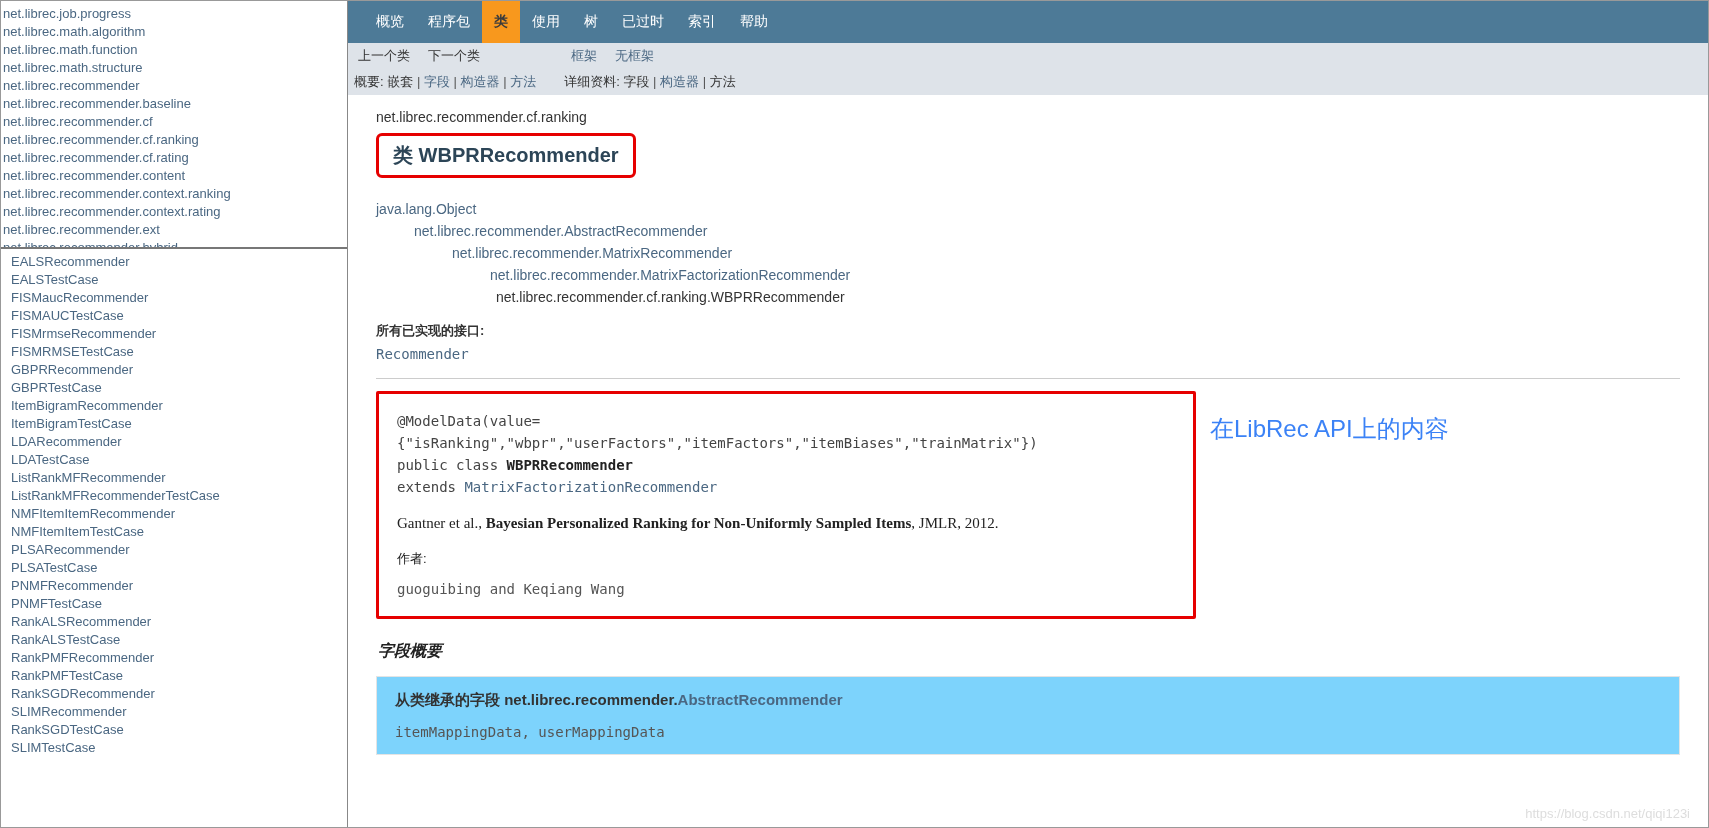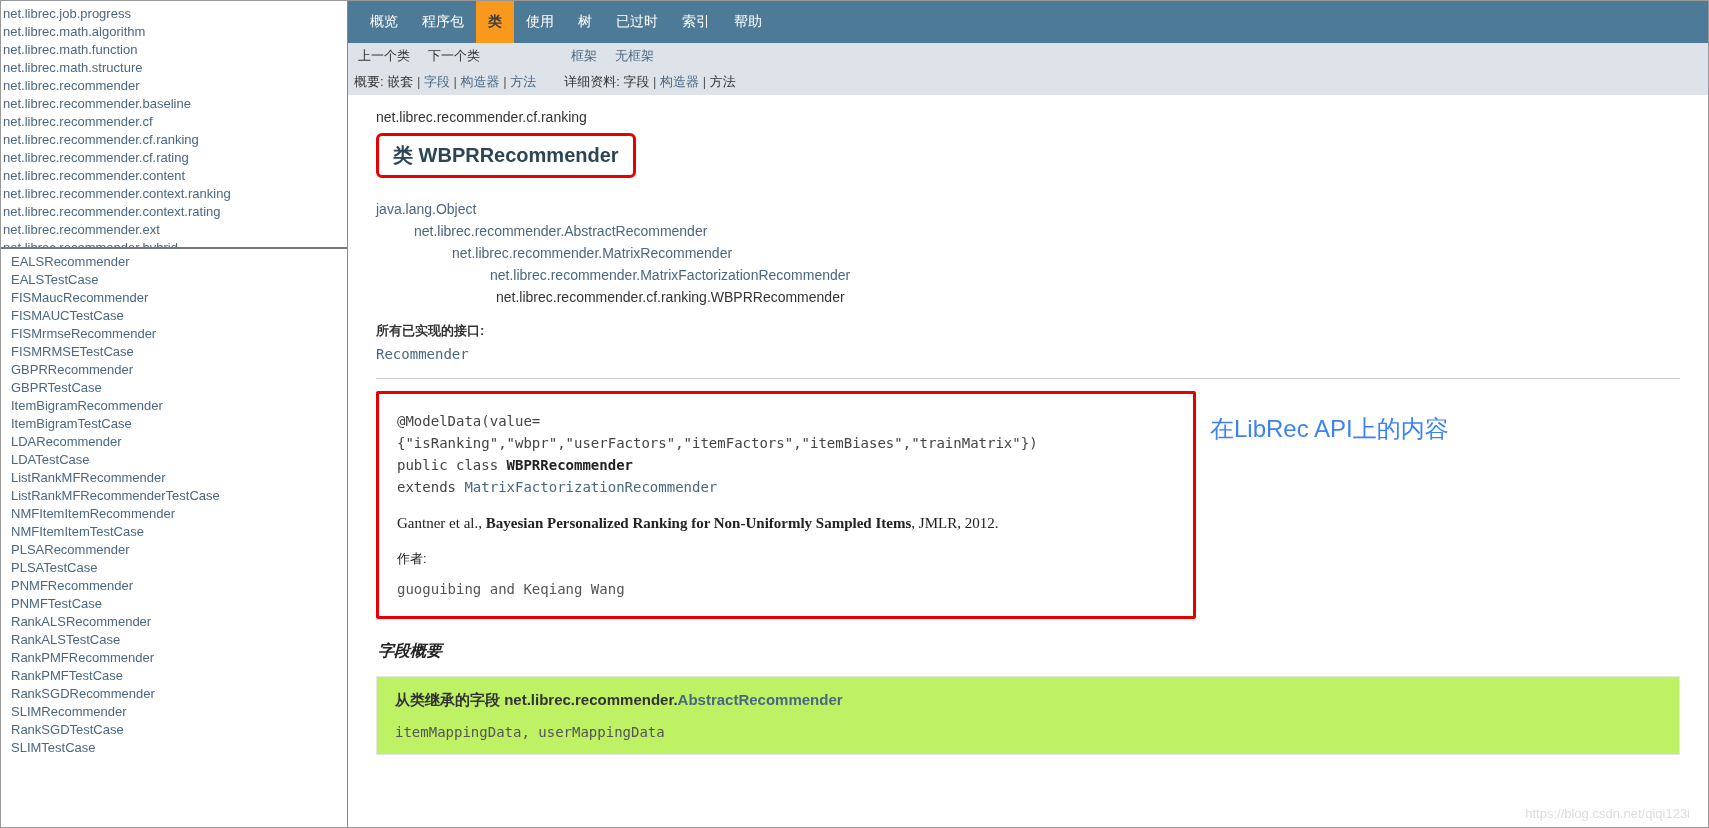--- a/index.html
+++ b/index.html
@@ -6,21 +6,21 @@
   html,body{height:100%}
   body{font-family:Arial,"Microsoft YaHei",sans-serif;font-size:13px;color:#333;background:#fff}
   .app{display:flex;width:1709px;height:828px;border:1px solid #999}
   
   .left{width:347px;display:flex;flex-direction:column;border-right:1px solid #888}
   .pkg-pane{flex:0 0 248px;overflow-y:scroll;padding:4px 10px 4px 2px;border-bottom:2px solid #777}
   .cls-pane{flex:1;overflow-y:scroll;padding:4px 10px}
   .left a{display:block;color:#4a6782;text-decoration:none;line-height:18px;font-size:13px;cursor:pointer;white-space:nowrap}
   
   .right{flex:1;display:flex;flex-direction:column;overflow:auto;background:#fff;position:relative}
-  .topnav{background:#4d7a97;color:#fff;display:flex;align-items:center;height:42px;padding:0 10px;font-size:14px}
+  .topnav{background:#4d7a97;color:#fff;display:flex;align-items:center;height:42px;padding:0 16px;font-size:14px}
   .topnav .item{padding:0 12px;height:42px;display:flex;align-items:center;cursor:pointer;color:#fff}
   .topnav .item.active{background:#f8981d;color:#3b3b3b;font-weight:bold}
   .subnav{background:#dee3e9;padding:4px 10px;font-size:13px;display:flex;gap:18px;align-items:center;color:#333}
   .subnav a{color:#4a6782;cursor:pointer}
   .subnav .grp{display:flex;gap:18px}
   .subnav2{background:#dee3e9;padding:4px 6px;font-size:13px;display:flex;gap:28px;color:#333}
   .subnav2 a{color:#4a6782;cursor:pointer}
   .pipe{color:#555}
   .content{padding:14px 28px 20px 28px}
   .pkgline{font-size:14px;color:#333;margin-bottom:8px}
@@ -40,21 +40,21 @@
   .desc-box .kw{color:#444}
   .desc-box .cname{font-weight:bold;color:#222}
   .desc-box .ext{color:#4a6782}
   .desc-box p{font-family:Georgia,"Times New Roman",serif;font-size:15px;margin-top:14px;color:#222}
   .desc-box p b{font-weight:bold}
   .desc-box .lbl{font-family:Arial,sans-serif;font-size:13px;margin-top:14px;color:#222}
   .desc-box .auth{font-family:Consolas,monospace;margin-top:8px;color:#555}
   .annotation{display:flex;align-items:flex-start;gap:14px}
   .annotation .red-label{color:#3b82f6;font-family:"Microsoft YaHei",Arial,sans-serif;font-size:24px;white-space:nowrap;margin-top:26px}
   .section-head{font-style:italic;font-weight:bold;font-size:16px;margin:22px 0 14px 2px;color:#222}
-  .inh-block{background:#bef264;padding:14px 18px;border:1px solid #e4e4e4}
+  .inh-block{background:#7dd3fc;padding:14px 18px;border:1px solid #e4e4e4}
   .inh-block h3{font-size:15px;font-weight:bold;color:#333;margin-bottom:14px}
   .inh-block h3 a{color:#4a6782;font-weight:bold}
   .inh-block code{font-family:Consolas,monospace;font-size:14px;color:#555}
   .watermark{position:absolute;bottom:6px;right:18px;color:#ddd;font-size:13px;pointer-events:none}
   ::-webkit-scrollbar{width:16px;background:#f0f0f0}
   ::-webkit-scrollbar-thumb{background:#c0c0c0}
   ::-webkit-scrollbar-button{background:#e6e6e6;height:16px}
 </style>
 </head>
 <body>

